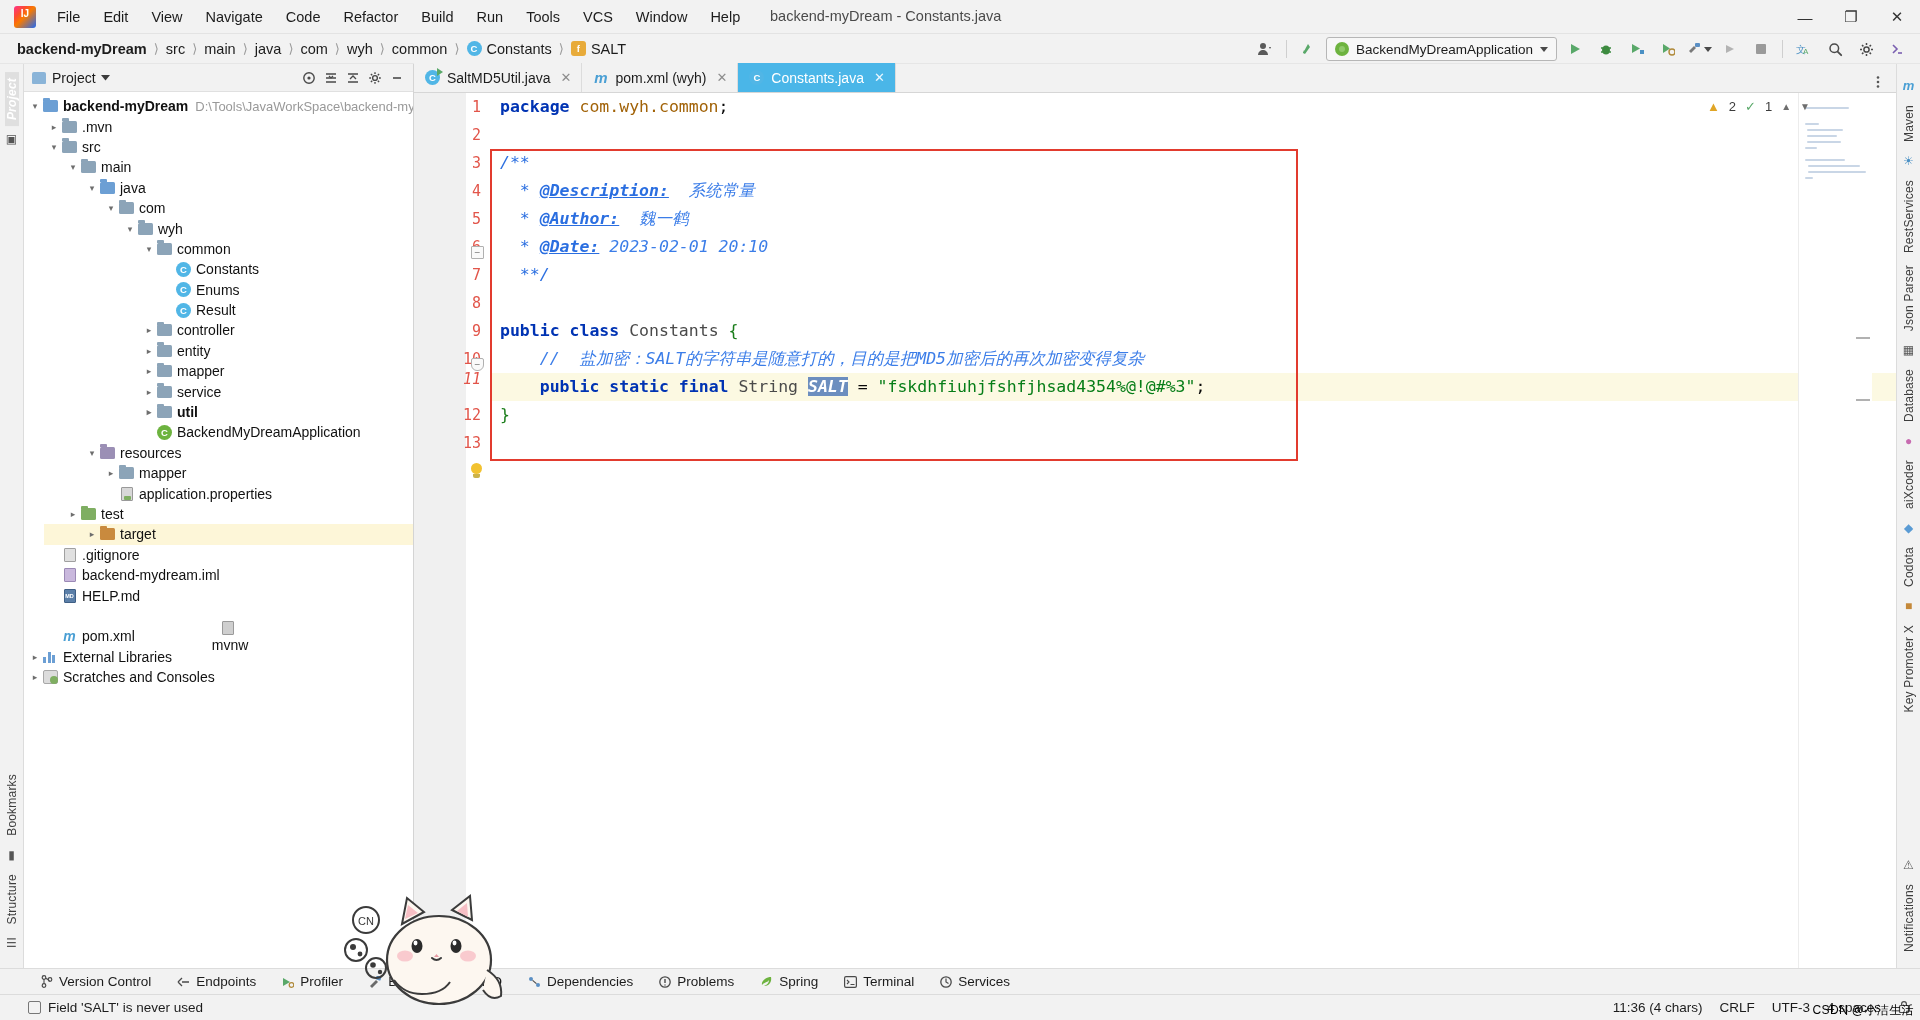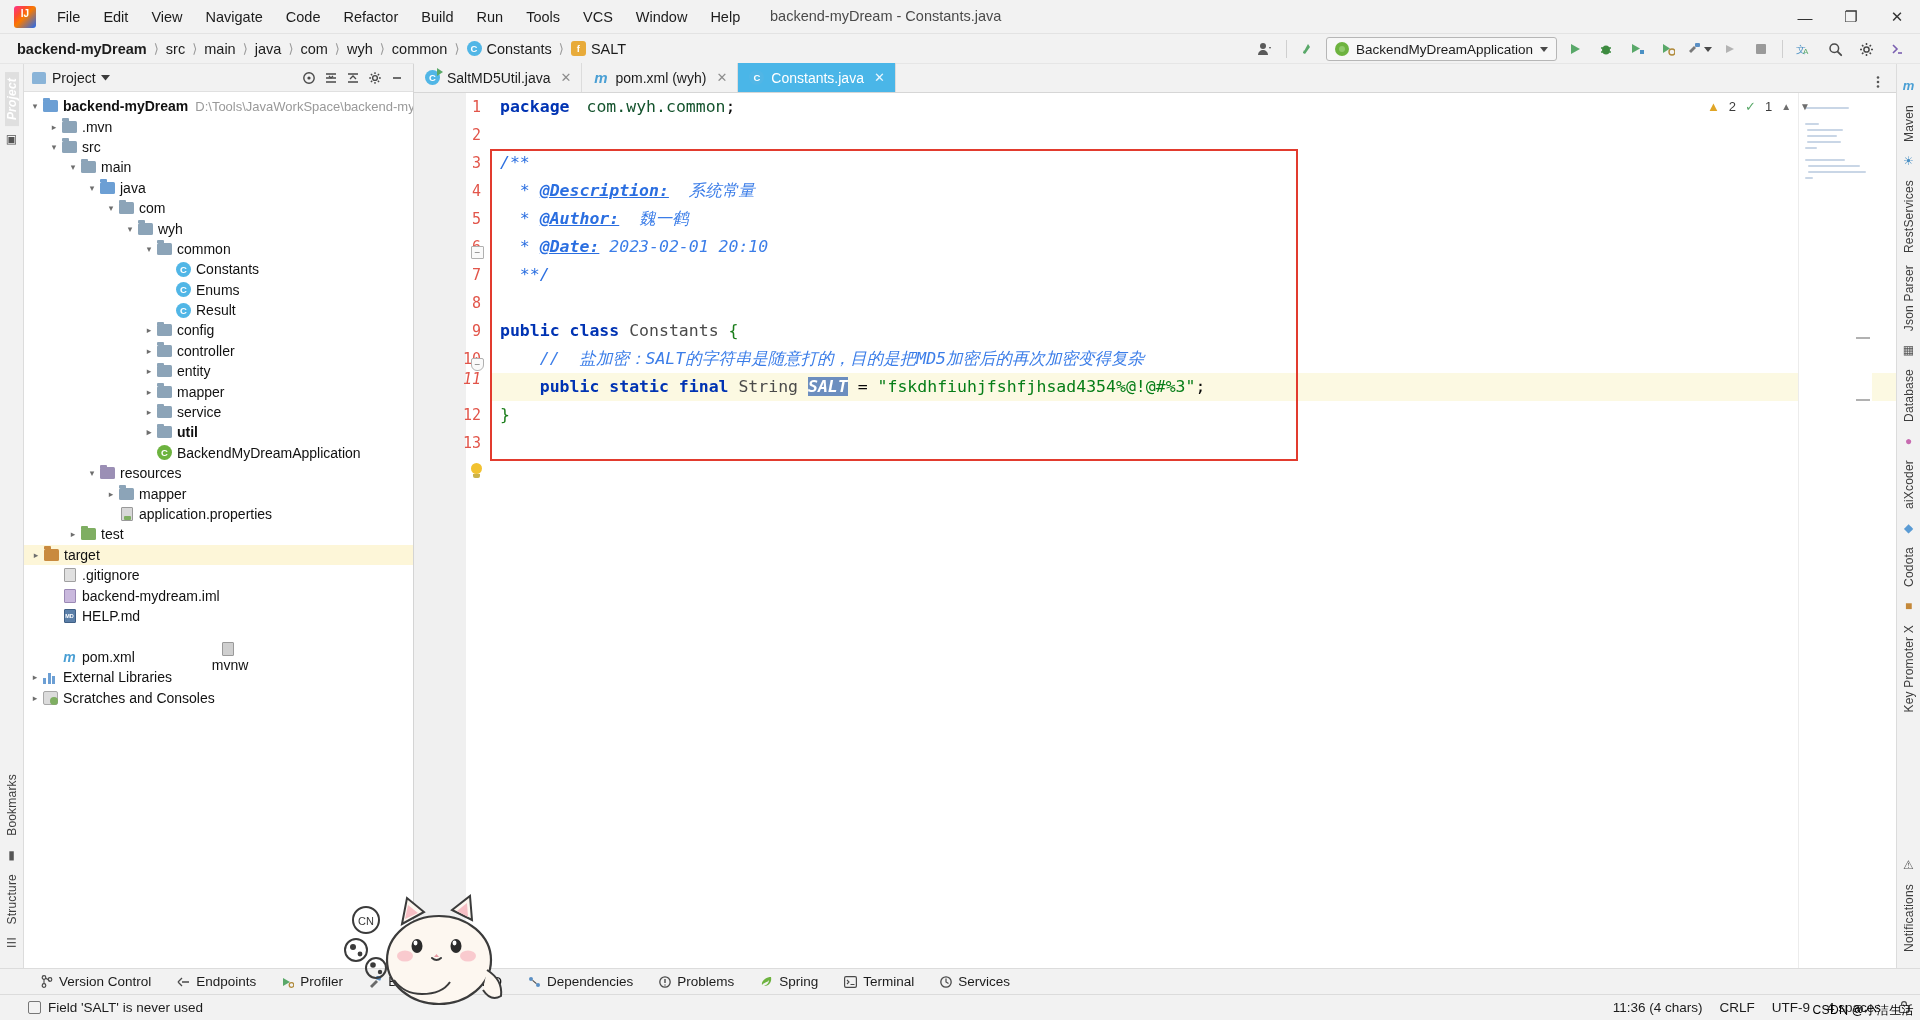--- a/index.html
+++ b/index.html
@@ -120,21 +120,21 @@
   .codearea{flex:1;position:relative;overflow:hidden;}
   .code{position:absolute;left:0;top:0;right:0;font-family:"DejaVu Sans Mono",monospace;font-size:16.5px;line-height:28px;white-space:pre;color:#080808;}
   .cl{height:28px;padding-left:10px;}
   .cl.hl{background:#fcf9e2;}
   .kw{color:#0033b3;font-weight:700;}
   .str{color:#067d17;}
   .jd{color:#2a6ee0;font-style:italic;}
   .jdtag{color:#2a6ee0;font-style:italic;font-weight:700;text-decoration:underline;}
   .jdtxt{color:#3b7de8;font-style:italic;}
   .typ{color:#4a4a4a;}
-  .ident{color:#14532d;margin-left:7px;}
+  .ident{color:#a16207;}
   .brace{color:#1a7d1a;}
   .sel{background:#6c8ebf;color:#fff;font-style:italic;font-weight:700;}
   .linecmt{color:#3b7de8;font-style:italic;}
 
   .redbox{position:absolute;border:2px solid #e23b2e;pointer-events:none;}
 
   
   .inspect{position:absolute;right:86px;top:6px;display:flex;align-items:center;gap:9px;font-size:13px;color:#3c3c3c;z-index:6;}
   .warnico{color:#e0a526;font-size:13px;}
   .okico{color:#59a869;font-size:13px;}
@@ -451,27 +451,20 @@
             <span class="ico">
               <span class="cls">C</span>
             </span>
             <span class="lbl">Result</span>
           </div>
           <div class="row" style="padding-left: 118px;">
             <span class="arrow c"></span>
             <span class="ico">
               <span class="fold"></span>
             </span>
-            <span class="lbl">config</span>
-          </div>
-          <div class="row" style="padding-left: 118px;">
-            <span class="arrow c"></span>
-            <span class="ico">
-              <span class="fold"></span>
-            </span>
             <span class="lbl">controller</span>
           </div>
           <div class="row" style="padding-left: 118px;">
             <span class="arrow c"></span>
             <span class="ico">
               <span class="fold"></span>
             </span>
             <span class="lbl">entity</span>
           </div>
           <div class="row" style="padding-left: 118px;">
@@ -523,21 +516,21 @@
             </span>
             <span class="lbl">application.properties</span>
           </div>
           <div class="row" style="padding-left: 42px;">
             <span class="arrow c"></span>
             <span class="ico">
               <span class="fold test"></span>
             </span>
             <span class="lbl">test</span>
           </div>
-          <div class="row hl" style="padding-left: 5px;">
+          <div class="row hl" style="padding-left: 41px; margin-left: 20px;">
             <span class="arrow c"></span>
             <span class="ico">
               <span class="fold tgt"></span>
             </span>
             <span class="lbl">target</span>
           </div>
           <div class="row" style="padding-left: 23px;">
             <span class="arrow"></span>
             <span class="ico">
               <span class="file git"></span>
@@ -791,21 +784,21 @@
   </div>
 
   <div class="status">
     <div class="st-left">
       <span class="st-ico"></span>
       <span>Field 'SALT' is never used</span>
     </div>
     <div class="st-right">
       <span>11:36 (4 chars)</span>
       <span>CRLF</span>
-      <span>UTF-9</span>
+      <span>UTF-3</span>
       <span>4 spaces</span>
       <span>
         <svg width="12" height="13" viewBox="0 0 12 13">
             <rect x="1.5" y="5.5" width="9" height="7" rx="1" fill="none" stroke="#4a4a4a" stroke-width="1.2"></rect>
             <path d="M3.6 5.5V4a2.4 2.4 0 0 1 4.8 0v1.5" fill="none" stroke="#4a4a4a" stroke-width="1.2"></path>
           </svg>
       </span>
     </div>
     <div class="wm">CSDN @小洁生活</div>
   </div>

